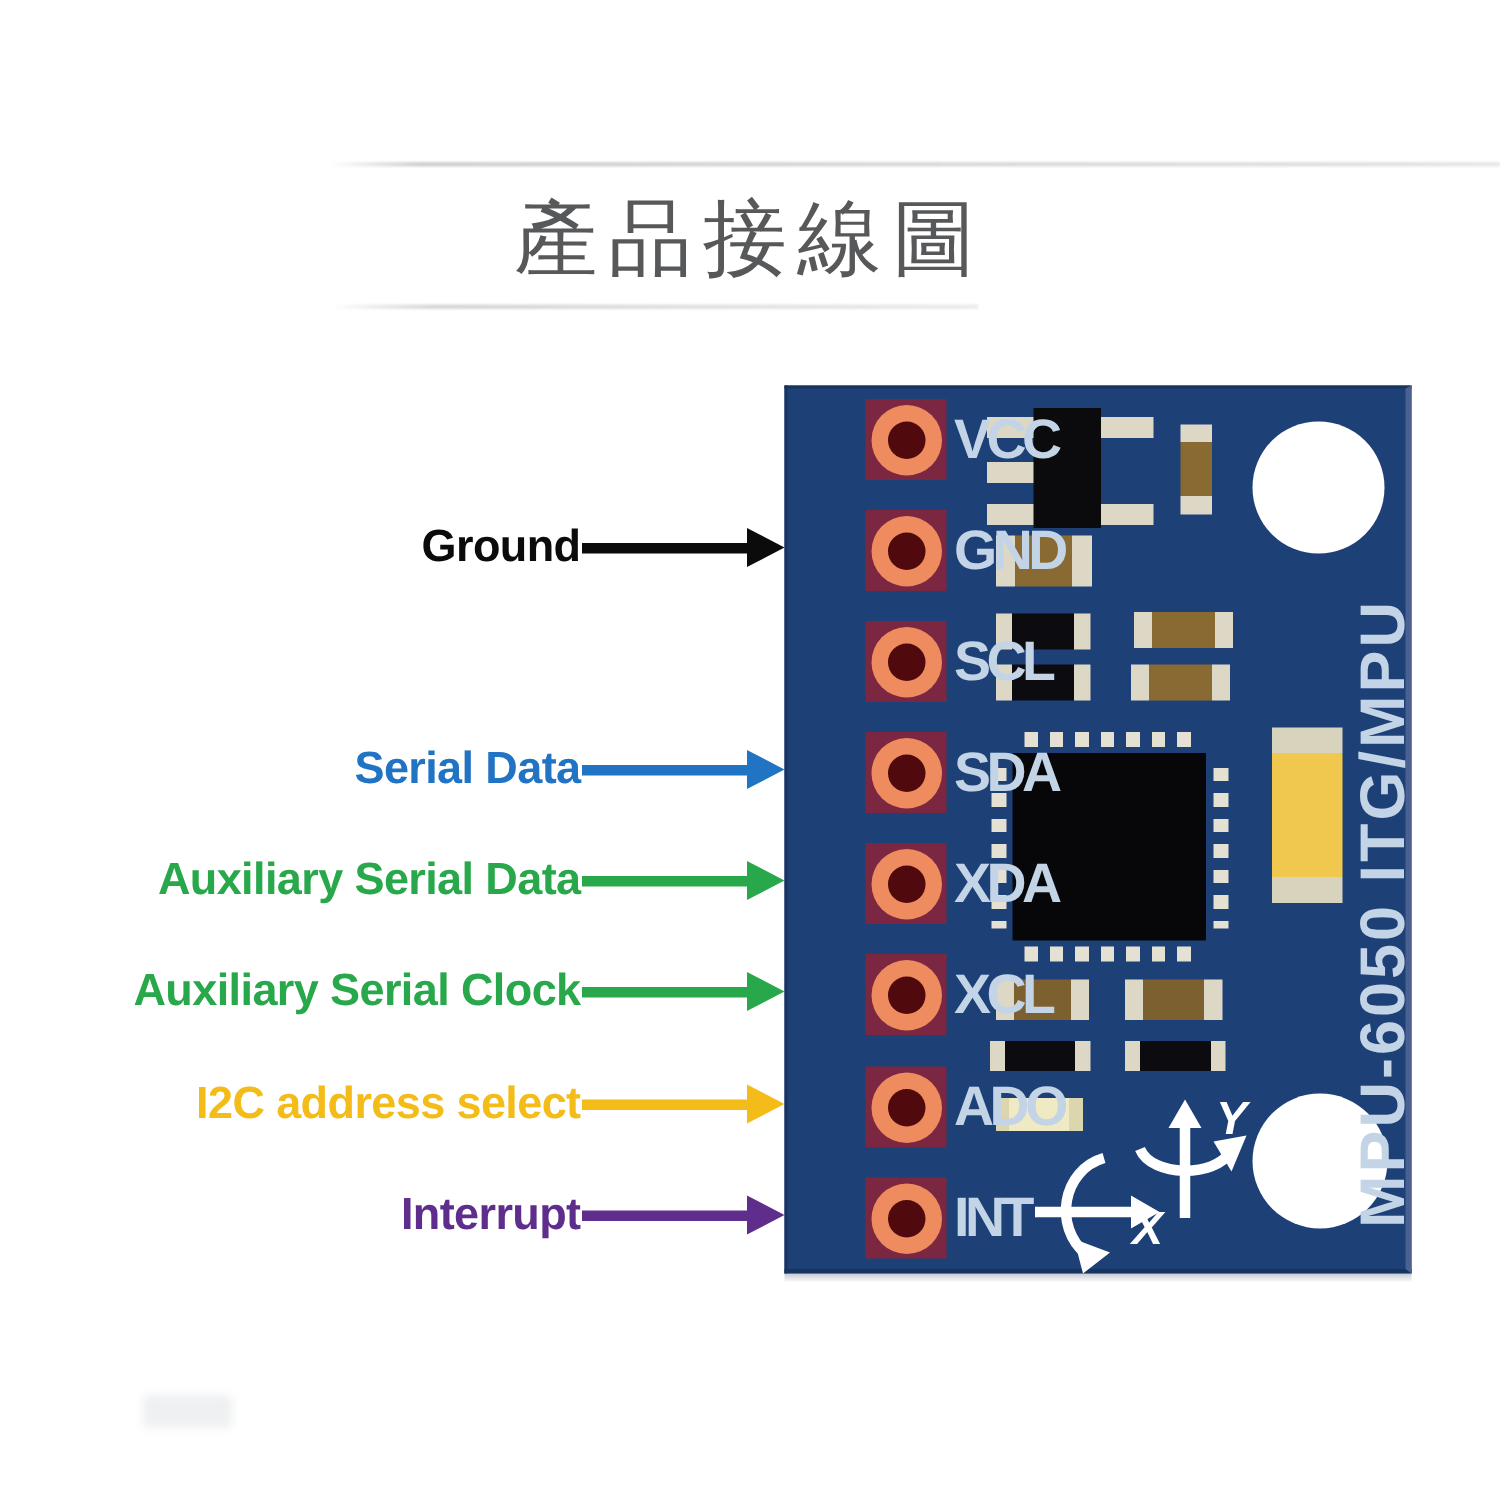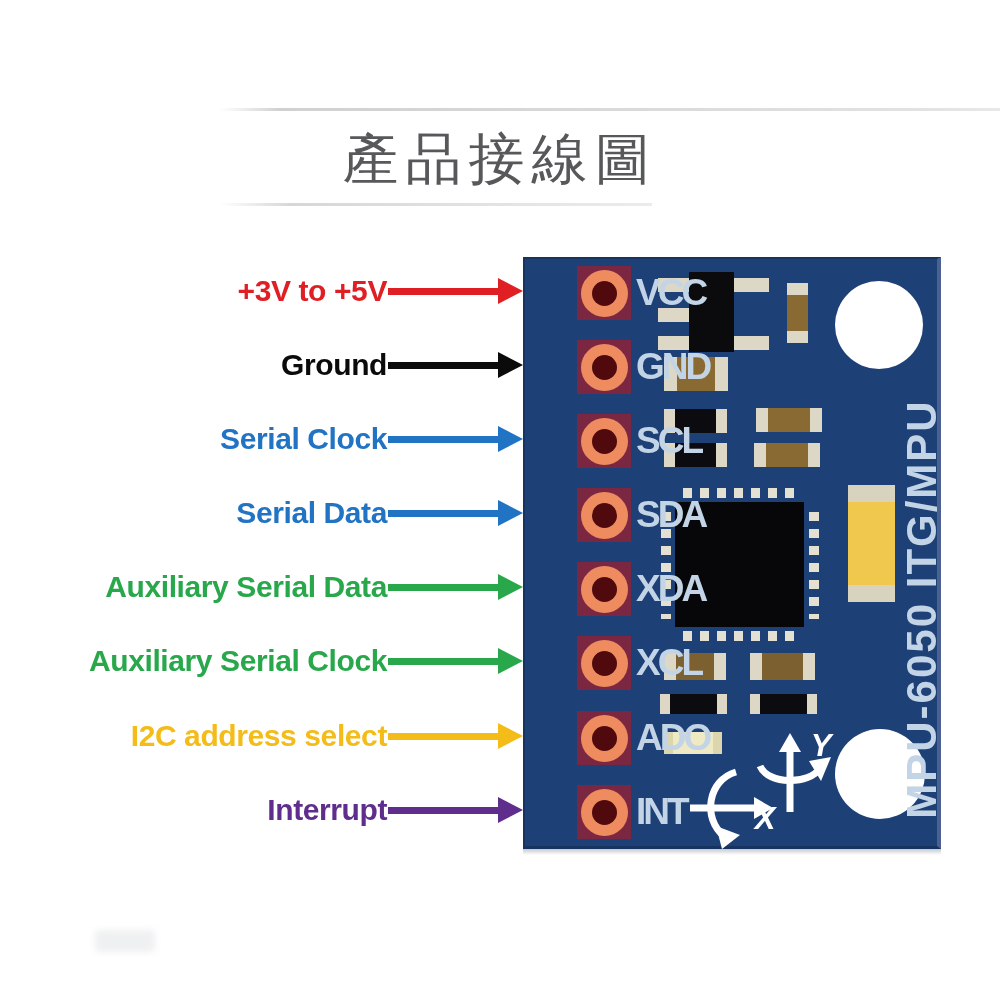--- a/index.html
+++ b/index.html
@@ -76,43 +76,29 @@
   }
 </style>
 </head>
 <body style="--pcb: #1d4077; --pad-square: #7c2742; --pad-ring: #ef8c5f; --pad-hole: #500a0e; --silkscreen-text: #c2d4e6;">
 
 <div class="faint-line top"></div>
 <div class="faint-line bottom"></div>
 <div class="title">產品接線圖</div>
 
 <div id="labels-layer">
-  <div class="conn-row" style="top: 291px;">
-    <span class="conn-label" style="color: rgb(224, 31, 37);">+3V to +5V</span>
-    <span class="arrow">
-      <span class="arrow-shaft" style="background: rgb(224, 31, 37);"></span>
-      <span class="arrow-head" style="border-left-color: rgb(224, 31, 37);"></span>
-    </span>
-  </div>
 
   <div class="conn-row" style="top: 365px;">
     <span class="conn-label" style="color: rgb(11, 11, 11); text-align: right;">Ground</span>
     <span class="arrow">
       <span class="arrow-shaft" style="background: rgb(11, 11, 11);"></span>
       <span class="arrow-head" style="border-left-color: rgb(11, 11, 11);"></span>
     </span>
   </div>
 
-  <div class="conn-row" style="top: 439px;">
-    <span class="conn-label" style="color: rgb(33, 115, 196);">Serial Clock</span>
-    <span class="arrow">
-      <span class="arrow-shaft" style="background: rgb(33, 115, 196);"></span>
-      <span class="arrow-head" style="border-left-color: rgb(33, 115, 196);"></span>
-    </span>
-  </div>
 
   <div class="conn-row" style="top: 513px;">
     <span class="conn-label" style="color: rgb(33, 115, 196);">Serial Data</span>
     <span class="arrow">
       <span class="arrow-shaft" style="background: rgb(33, 115, 196);"></span>
       <span class="arrow-head" style="border-left-color: rgb(33, 115, 196);"></span>
     </span>
   </div>
 
   <div class="conn-row" style="top: 587px; justify-content: flex-end;">

